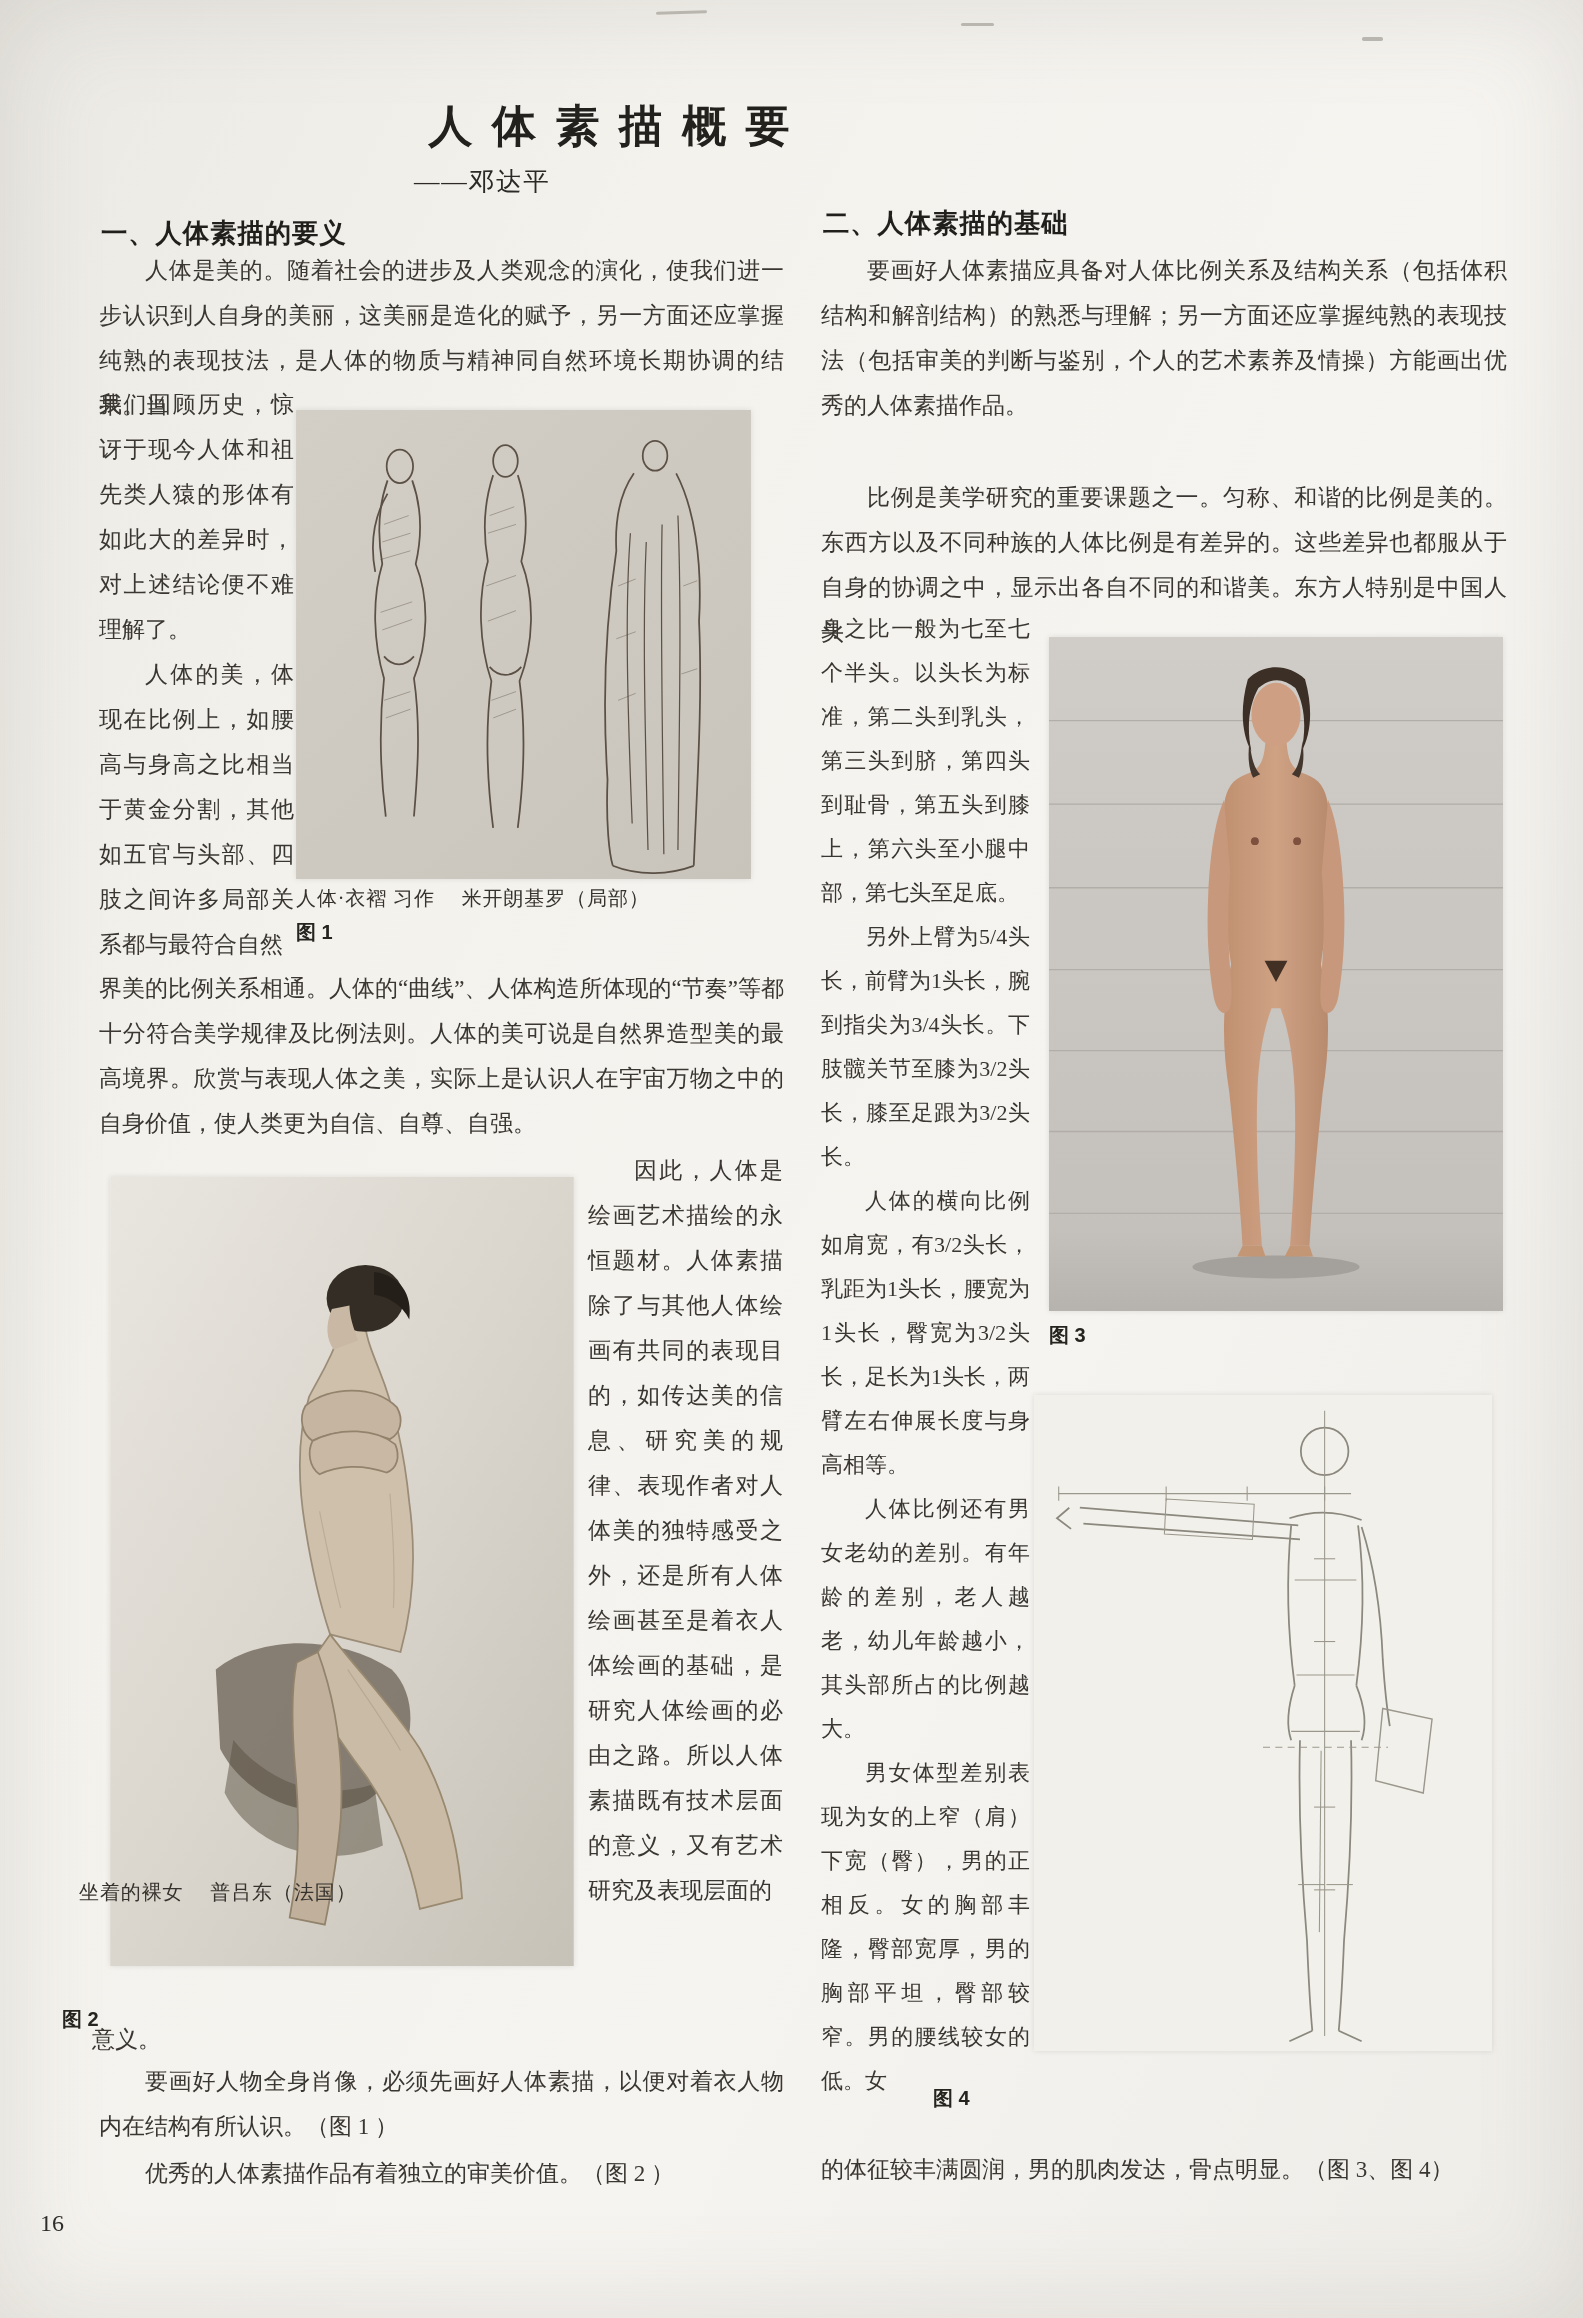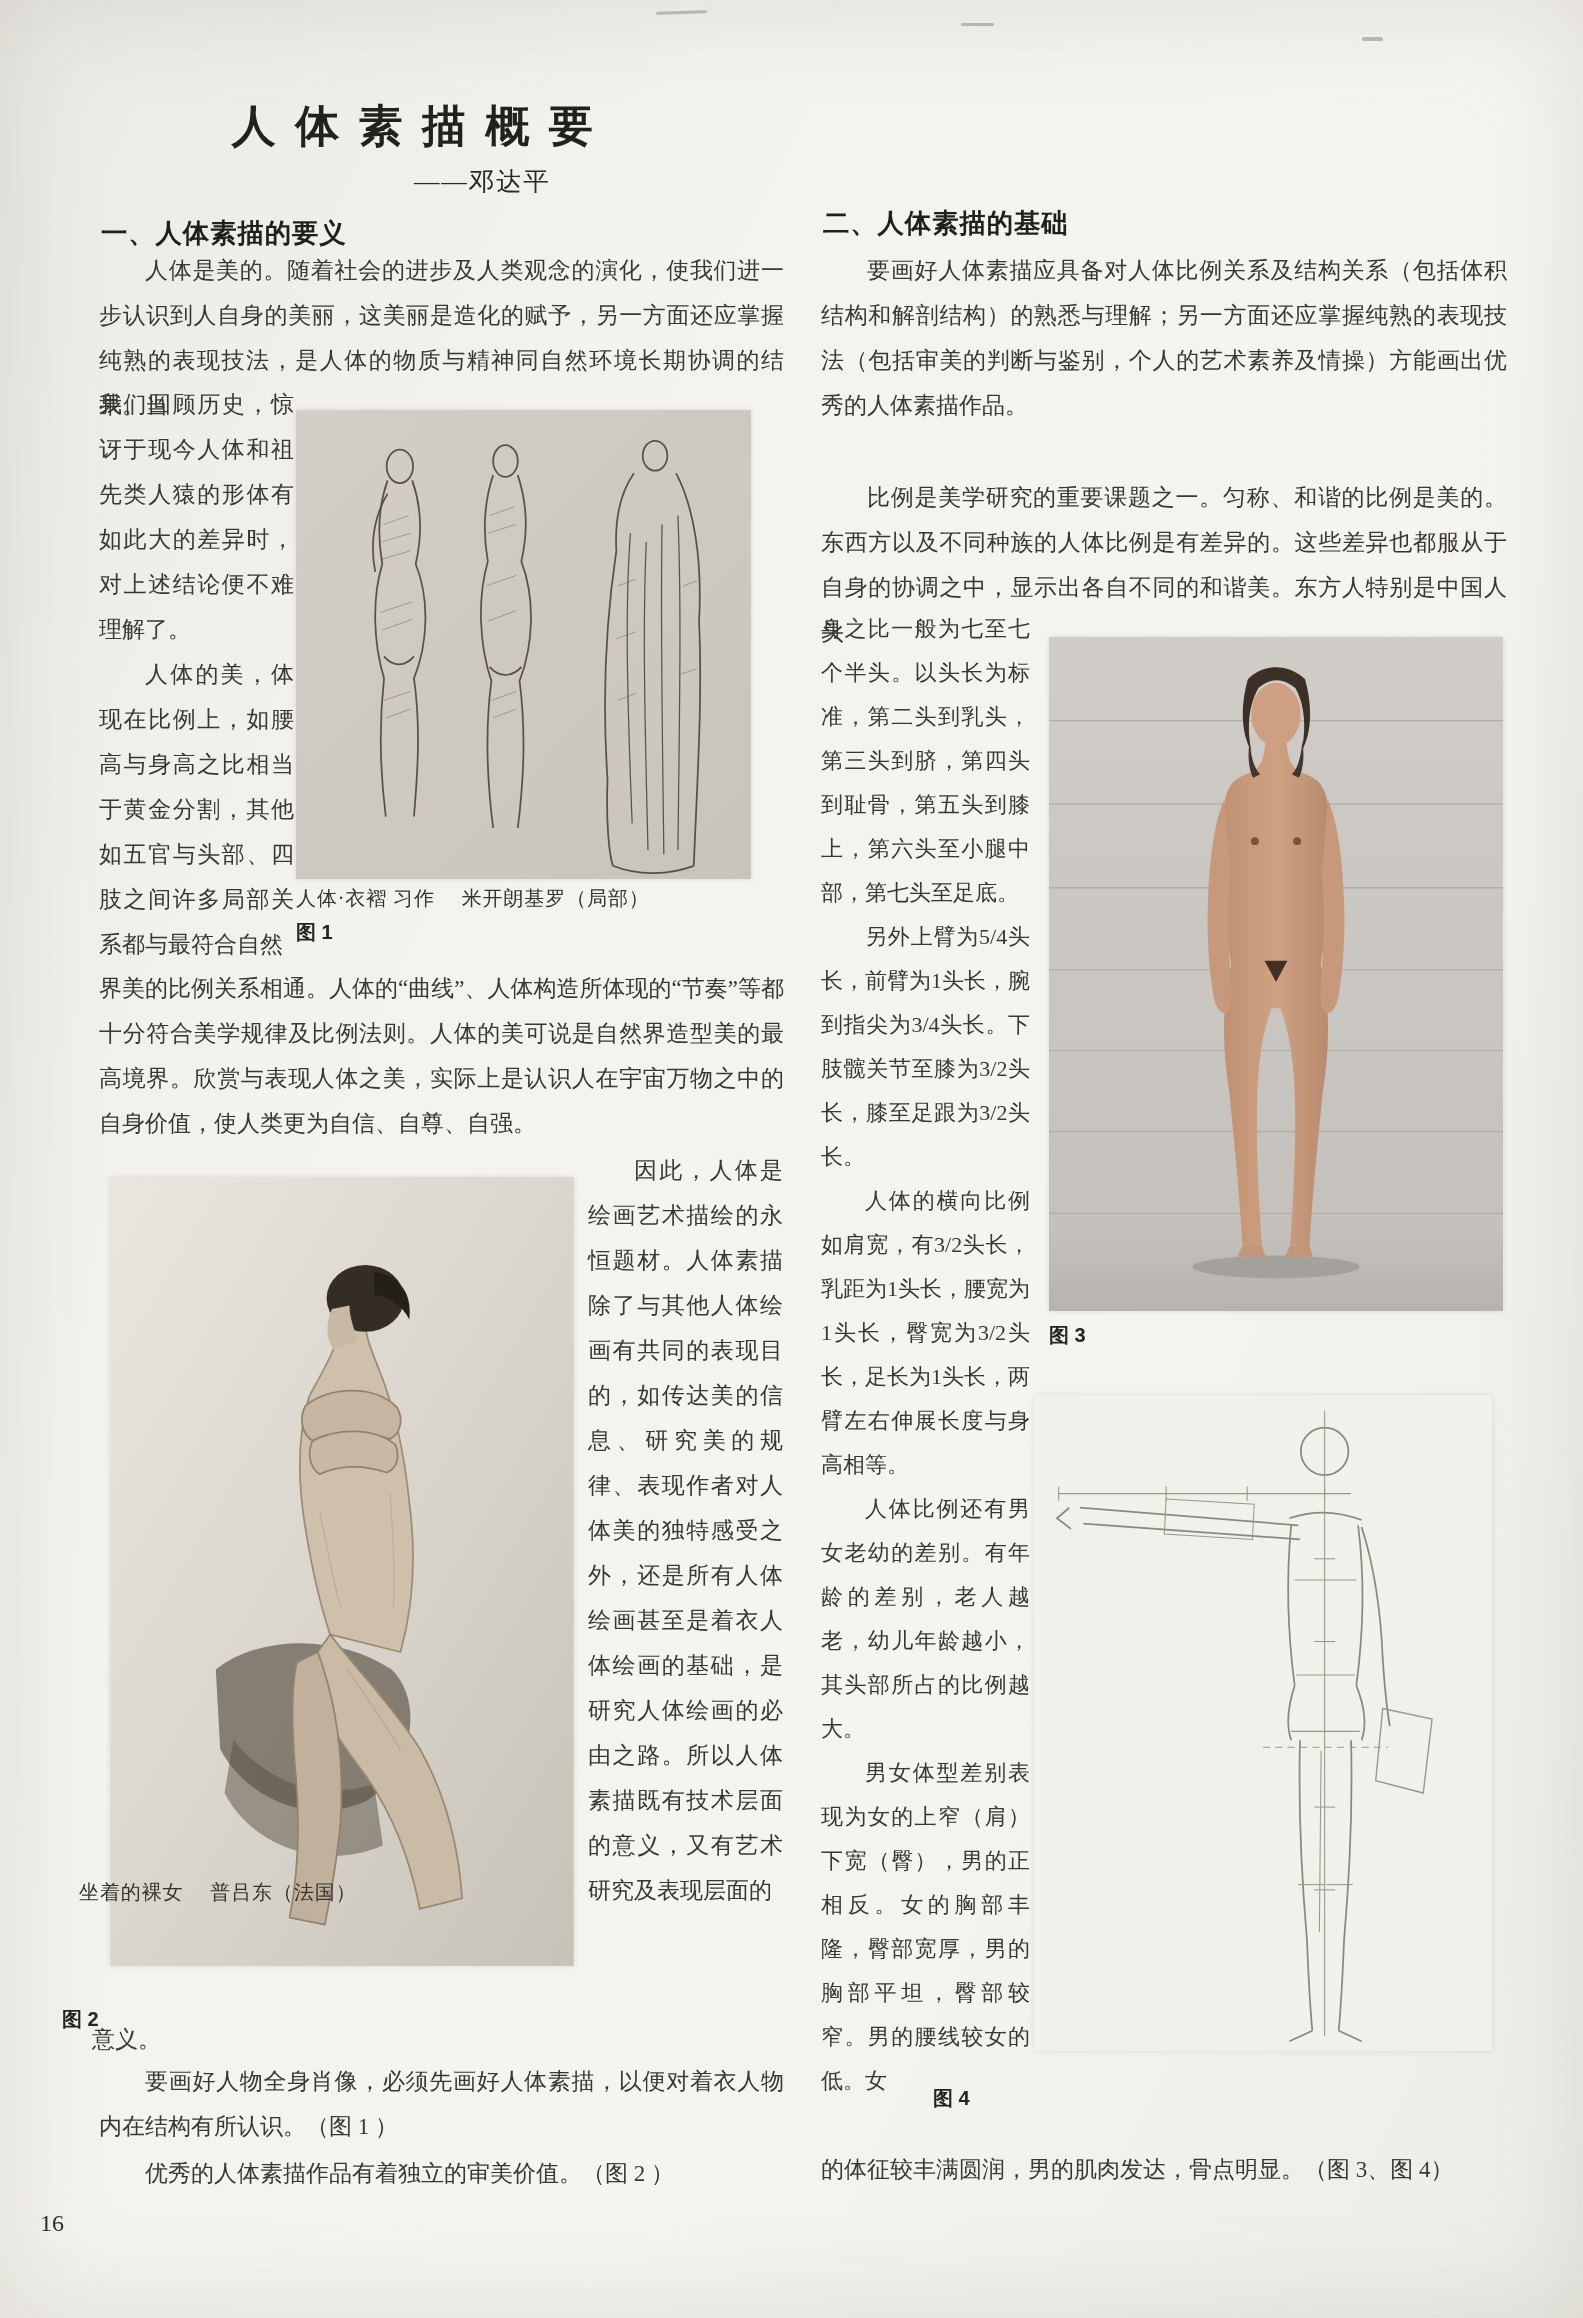--- a/index.html
+++ b/index.html
@@ -28,21 +28,21 @@
 </style>
 </head>
 <body>
 
 <div class="page">
 
   <div class="mark" style="left:656px;top:10.6px;width:51px;height:2.6px;transform:rotate(-2deg);"></div>
   <div class="mark" style="left:961px;top:23px;width:33px;height:2.6px;"></div>
   <div class="mark" style="left:1362px;top:37px;width:21px;height:3.5px;"></div>
 
-  <div class="abs title" style="left:35px;top:97px;width:774px;">人体素描概要</div>
+  <div class="abs title" style="left:35px;top:97px;width:774px;text-align:right;">人体素描概要</div>
   <div class="abs author center" style="left:414px;top:164px;width:352px;">——邓达平</div>
 
   <div class="abs heading" style="left:101px;top:216px;">一、人体素描的要义</div>
 
   <div class="abs body-text" style="left:99px;top:248px;width:685px;">
     <p class="start">人体是美的。随着社会的进步及人类观念的演化，使我们进一步认识到人自身的美丽，这美丽是造化的赋予，另一方面还应掌握纯熟的表现技法，是人体的物质与精神同自然环境长期协调的结果。当</p>
   </div>
 
   <div class="abs body-text" style="left:99px;top:382px;width:195px;">
     <p class="cont">我们回顾历史，惊讶于现今人体和祖先类人猿的形体有如此大的差异时，对上述结论便不难理解了。</p>

